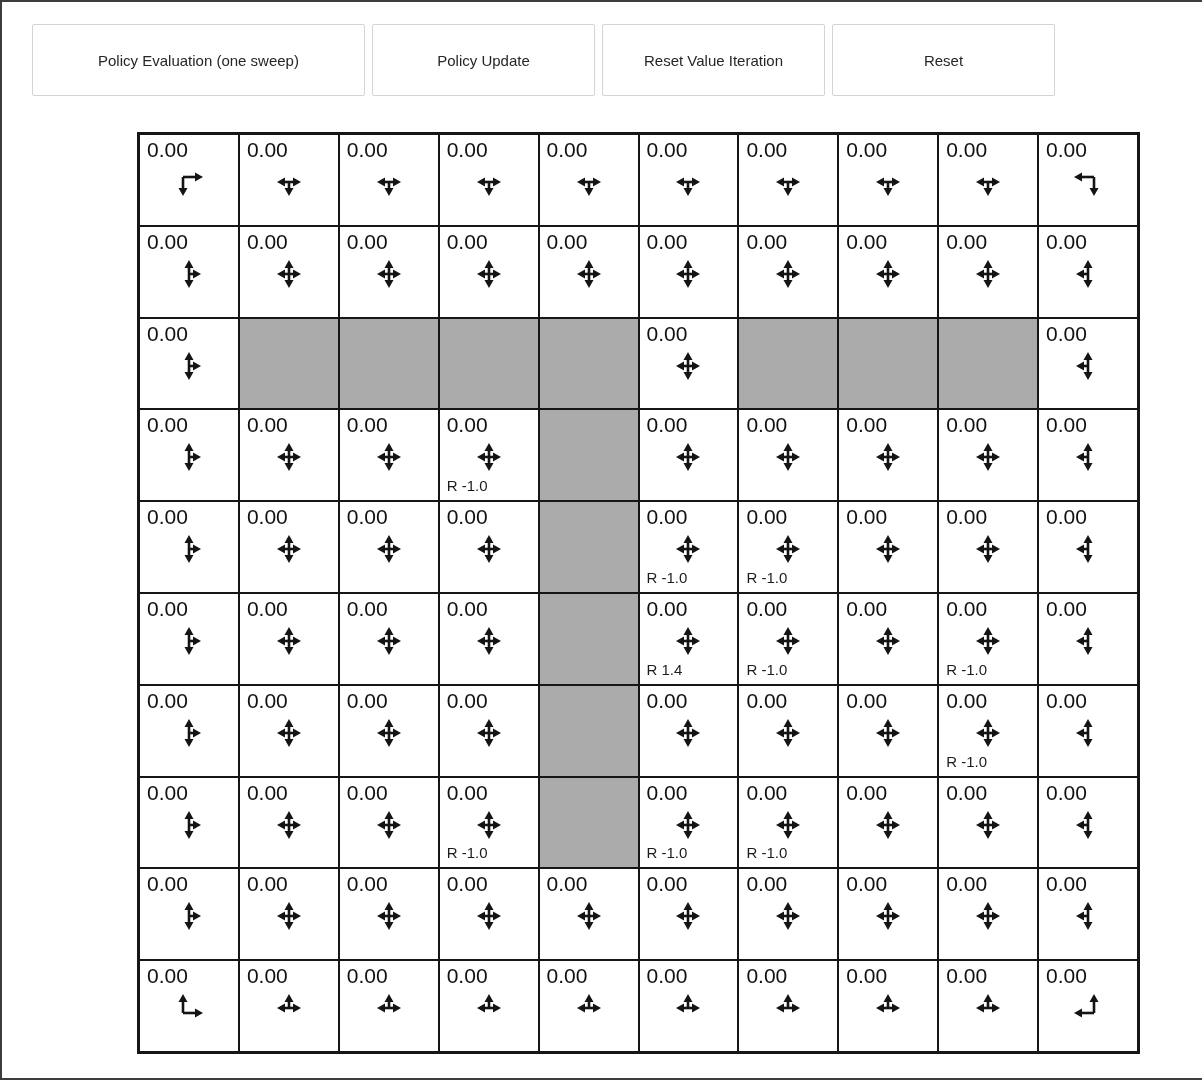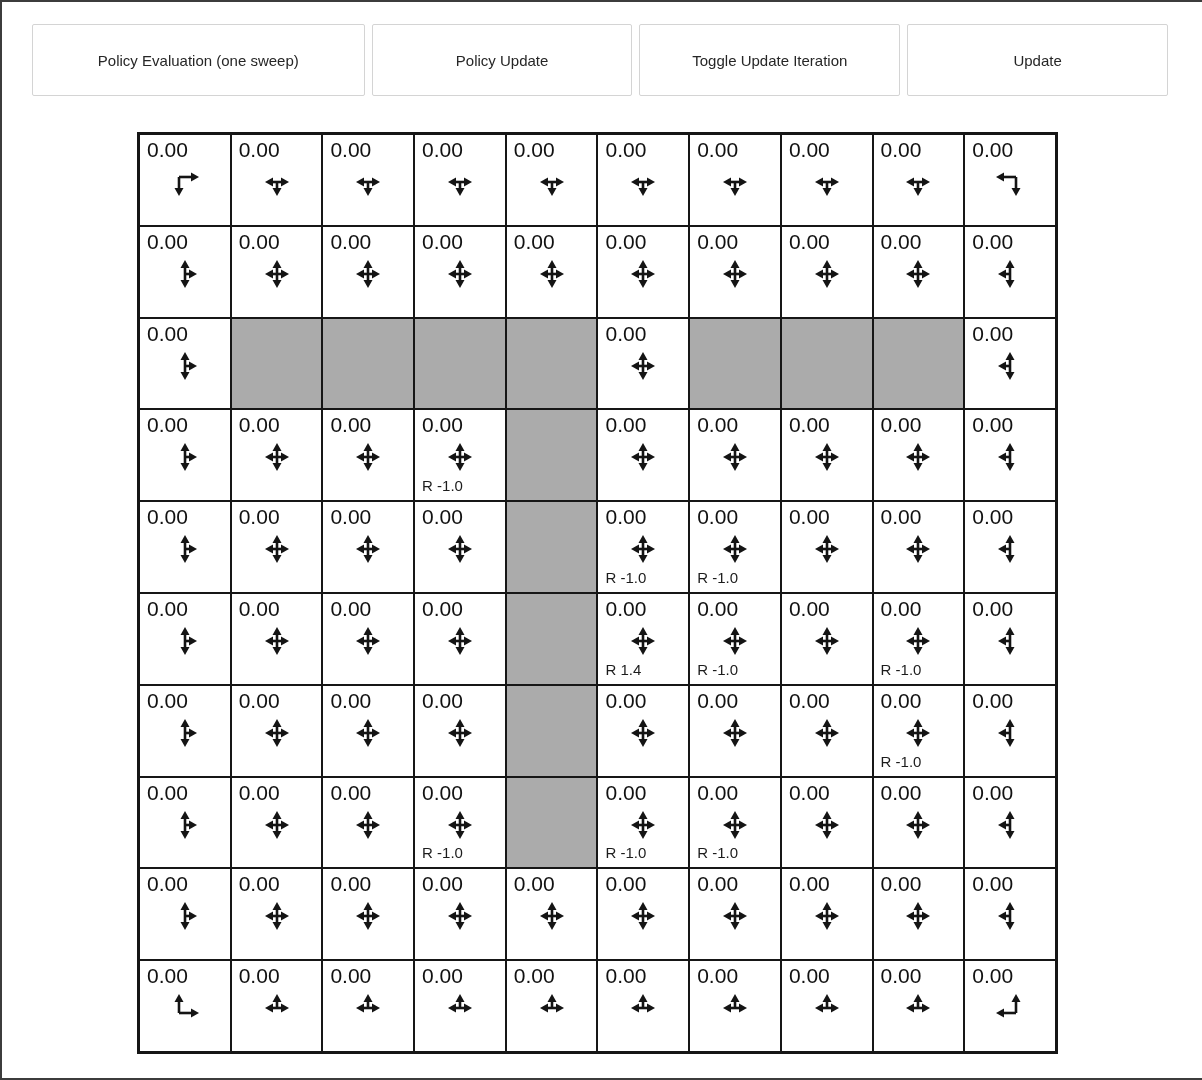--- a/index.html
+++ b/index.html
@@ -11,23 +11,23 @@
   }
   .toolbar{
     position:absolute;left:30px;top:22px;width:1136px;display:flex;gap:7px;
   }
   .toolbar button{
     height:72px;background:#ffffff;border:1px solid #d4d4d4;border-radius:2px;
     font-family:"Liberation Sans", sans-serif;font-size:15px;color:#262626;
     cursor:pointer;padding:16px;
   }
   .btn-wide{width:333px;}
-  .btn-std{width:261px;}
+  .btn-std{width:223px;}
   .grid{
-    position:absolute;left:135px;top:130px;width:921px;height:922px;
+    position:absolute;left:135px;top:130px;width:1003px;height:922px;
     display:grid;grid-template-columns:repeat(10,1fr);grid-template-rows:repeat(10,1fr);
     border:2px solid #161616;box-sizing:border-box;background:#ffffff;
   }
   .cell{
     position:relative;border:1px solid #161616;box-sizing:border-box;background:#ffffff;
   }
   .cell.wall{background:#ababab;}
   .val{
     position:absolute;top:3px;left:7px;font-size:21px;color:#111111;letter-spacing:0;
   }
@@ -37,22 +37,22 @@
   .reward{
     position:absolute;left:7px;bottom:6px;font-size:15px;color:#1c1c1c;
   }
 </style>
 </head>
 <body>
 
 <div class="toolbar">
   <button class="btn-wide">Policy Evaluation (one sweep)</button>
   <button class="btn-std">Policy Update</button>
-  <button class="btn-std">Toggle Update Iteration</button>
-  <button class="btn-std">Update</button>
+  <button class="btn-std">Reset Value Iteration</button>
+  <button class="btn-std">Reset</button>
 </div>
 
 <div class="grid">
     <div class="cell">
       <span class="val">0.00</span>
       <svg width="44" height="36" viewBox="-22 -18 44 36" class="glyph">
         <polyline points="-6,8 -6,-5" fill="none" stroke="#141414" stroke-width="2.6" stroke-linejoin="round"></polyline>
         <polyline points="-6,-5 8,-5" fill="none" stroke="#141414" stroke-width="2.6" stroke-linejoin="round"></polyline>
         <polygon points="-6,14 -10.5,6 -1.5,6" fill="#141414"></polygon>
         <polygon points="14,-5 6,-0.5 6,-9.5" fill="#141414"></polygon>

